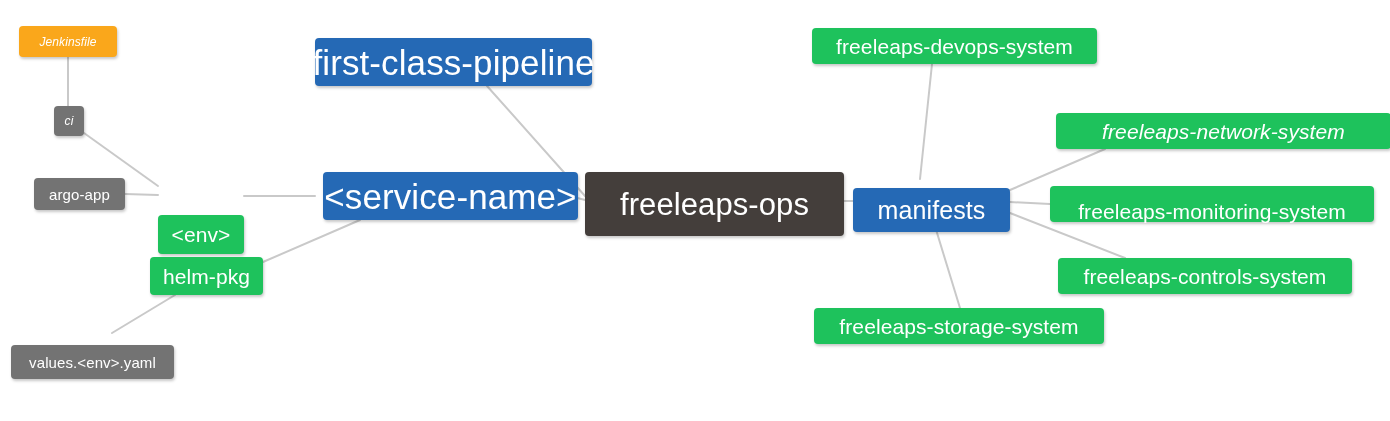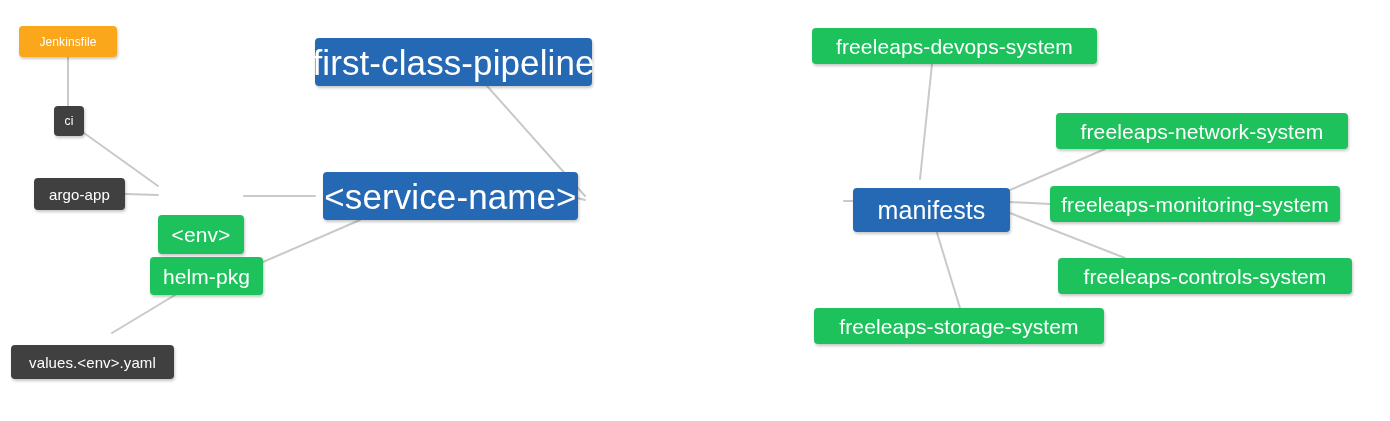--- a/index.html
+++ b/index.html
@@ -45,29 +45,29 @@
   .node-label {
     display: block;
     white-space: nowrap;
   }
 
   
   .c-root    { background: #443e3b; }
   .c-blue    { background: #2569b5; }
   .c-green   { background: #1ec25c; }
   .c-orange  { background: #faa71b; }
-  .c-red     { background: #404040; }
+  .c-red     { background: #737373; }
 
   
   .lvl-root  { font-size: 31px; font-weight: 400; }
   .lvl-1     { font-size: 35px; font-weight: 400; }
   .lvl-1s    { font-size: 25px; font-weight: 400; }
   .lvl-2     { font-size: 21px; font-weight: 400; }
   .lvl-3     { font-size: 15px; font-weight: 400; }
-  .lvl-4     { font-size: 12px; font-weight: 400; }
+  .lvl-4     { font-size: 12px; font-weight: 400; font-style: italic; }
 </style>
 </head>
 <body>
 
 <div id="canvas">
   <svg id="edges" viewBox="0 0 1390 421" preserveAspectRatio="none" aria-hidden="true">
       <line x1="585" y1="196" x2="487" y2="86" stroke="#c9c9c9" stroke-width="2" stroke-linecap="round"></line>
       <line x1="585" y1="200" x2="570" y2="196" stroke="#c9c9c9" stroke-width="2" stroke-linecap="round"></line>
       <line x1="844" y1="201" x2="853" y2="201" stroke="#c9c9c9" stroke-width="2" stroke-linecap="round"></line>
       <line x1="315" y1="196" x2="244" y2="196" stroke="#c9c9c9" stroke-width="2" stroke-linecap="round"></line>
@@ -75,20 +75,23 @@
       <line x1="158" y1="186" x2="84" y2="133" stroke="#c9c9c9" stroke-width="2" stroke-linecap="round"></line>
       <line x1="68" y1="106" x2="68" y2="57" stroke="#c9c9c9" stroke-width="2" stroke-linecap="round"></line>
       <line x1="158" y1="195" x2="125" y2="194" stroke="#c9c9c9" stroke-width="2" stroke-linecap="round"></line>
       <line x1="175" y1="295" x2="112" y2="333" stroke="#c9c9c9" stroke-width="2" stroke-linecap="round"></line>
       <line x1="920" y1="179" x2="932" y2="64" stroke="#c9c9c9" stroke-width="2" stroke-linecap="round"></line>
       <line x1="1010" y1="190" x2="1105" y2="149" stroke="#c9c9c9" stroke-width="2" stroke-linecap="round"></line>
       <line x1="1010" y1="202" x2="1050" y2="204" stroke="#c9c9c9" stroke-width="2" stroke-linecap="round"></line>
       <line x1="1010" y1="213" x2="1125" y2="258" stroke="#c9c9c9" stroke-width="2" stroke-linecap="round"></line>
       <line x1="934" y1="223" x2="960" y2="308" stroke="#c9c9c9" stroke-width="2" stroke-linecap="round"></line>
     </svg>
+<div class="node c-root lvl-root" style="left: 585px; top: 172px; width: 259px; height: 64px;">
+      <span class="node-label">freeleaps-ops</span>
+    </div>
     <div class="node c-blue lvl-1" style="left: 315px; top: 38px; width: 277px; height: 48px;">
       <span class="node-label">first-class-pipeline</span>
     </div>
     <div class="node c-blue lvl-1" style="left: 315px; top: 172px; width: 255px; height: 48px; margin-left: 8px;">
       <span class="node-label">&lt;service-name&gt;</span>
     </div>
     <div class="node c-blue lvl-1s" style="left: 853px; top: 188px; width: 157px; height: 44px;">
       <span class="node-label">manifests</span>
     </div>
     <div class="node c-green lvl-2" style="left: 158px; top: 176px; width: 86px; height: 39px; margin-top: 39px;">
@@ -105,24 +108,24 @@
     </div>
     <div class="node c-red lvl-3" style="left: 34px; top: 178px; width: 91px; height: 32px;">
       <span class="node-label">argo-app</span>
     </div>
     <div class="node c-red lvl-3" style="left: 11px; top: 333px; width: 163px; height: 34px; margin-top: 12px;">
       <span class="node-label">values.&lt;env&gt;.yaml</span>
     </div>
     <div class="node c-green lvl-2" style="left: 812px; top: 28px; width: 285px; height: 36px;">
       <span class="node-label">freeleaps-devops-system</span>
     </div>
-    <div class="node c-green lvl-2" style="left: 1056px; top: 113px; width: 292px; height: 36px;">
+    <div class="node c-green lvl-2" style="left: 1056px; top: 113px; width: 335px; height: 36px; font-style: italic;">
       <span class="node-label">freeleaps-network-system</span>
     </div>
-    <div class="node c-green lvl-2" style="left: 1050px; top: 186px; width: 290px; height: 36px;">
+    <div class="node c-green lvl-2" style="left: 1050px; top: 186px; width: 324px; height: 36px; align-items: flex-end;">
       <span class="node-label">freeleaps-monitoring-system</span>
     </div>
     <div class="node c-green lvl-2" style="left: 1058px; top: 258px; width: 294px; height: 36px;">
       <span class="node-label">freeleaps-controls-system</span>
     </div>
     <div class="node c-green lvl-2" style="left: 814px; top: 308px; width: 290px; height: 36px;">
       <span class="node-label">freeleaps-storage-system</span>
     </div>
   </div>
 

